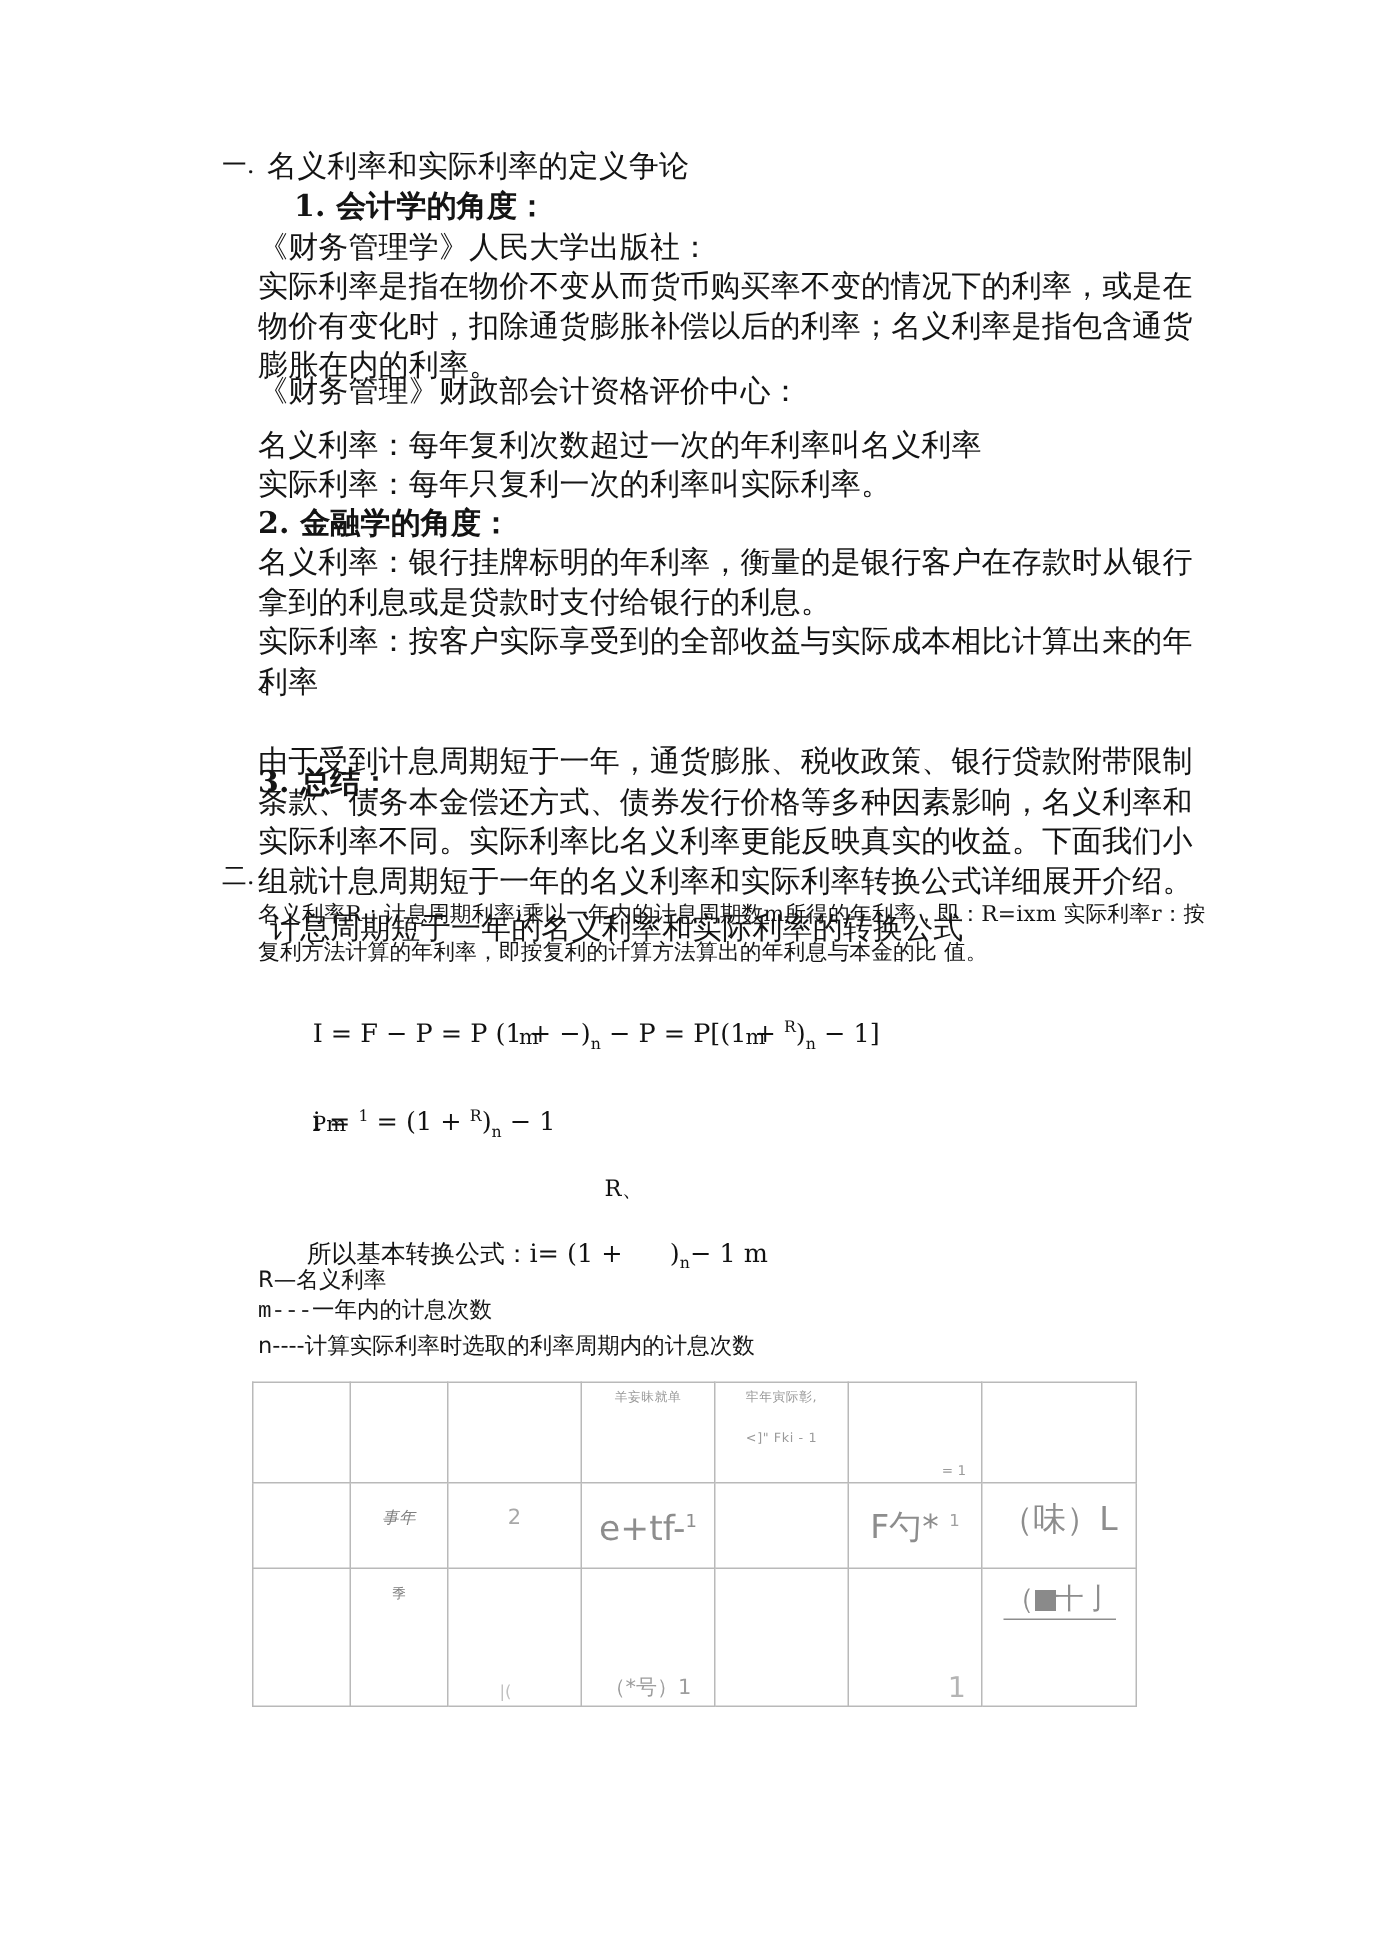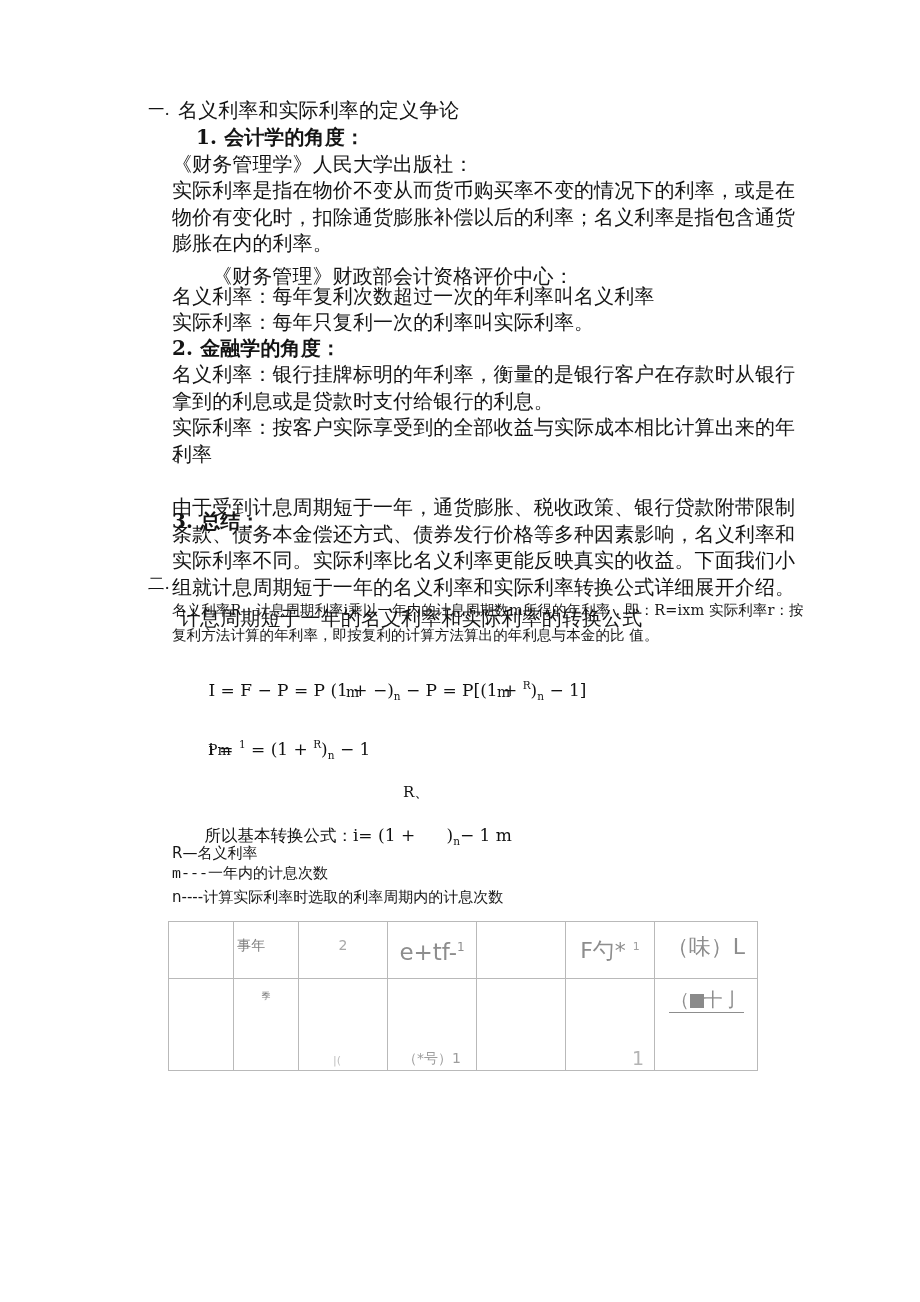--- a/index.html
+++ b/index.html
@@ -136,25 +136,27 @@
   .hd-eq {
     position: absolute;
     right: 10px;
     bottom: 2px;
     font-size: 9px;
     color: #9a9a9a;
   }
 
   .cell-lbl {
     display: block;
-    font-size: 14px;
+    text-align: center;
+    font-size: 11px;
     line-height: 14px;
     color: #7e7e7e;
     margin-top: 14px;
     letter-spacing: 0.3px;
+    font-style: italic;
   }
   .cell-num {
     display: block;
     text-align: center;
     font-size: 14px;
     line-height: 16px;
     color: #a8a8a8;
     margin-top: 13px;
   }
   .cell-big {
@@ -254,21 +256,21 @@
 
     <div class="num-head" style="left:148px; top:97px;">一.</div>
     <div class="blk" style="left:178px; top:97px; width:620px;">名义利率和实际利率的定义争论</div>
 
     <div class="blk sub-head" style="left:196px; top:124px; width:600px;">1. 会计学的角度：</div>
 
     <div class="blk" style="left:172px; top:151px; width:630px;">《财务管理学》人民大学出版社：</div>
 
     <div class="blk" style="left:172px; top:177px; width:632px;">实际利率是指在物价不变从而货币购买率不变的情况下的利率，或是在物价有变化时，扣除通货膨胀补偿以后的利率；名义利率是指包含通货膨胀在内的利率。</div>
 
-    <div class="blk" style="left:172px; top:263px; width:630px;margin-left:40px;">《财务管理》财政部会计资格评价中心：</div>
+    <div class="blk" style="left:172px; top:247px; width:630px;">《财务管理》财政部会计资格评价中心：</div>
 
     <div class="blk" style="left:172px; top:283px; width:630px;">名义利率：每年复利次数超过一次的年利率叫名义利率</div>
 
     <div class="blk" style="left:172px; top:309px; width:630px;">实际利率：每年只复利一次的利率叫实际利率。</div>
 
     <div class="blk sub-head" style="left:172px; top:335px; width:600px;">2. 金融学的角度：</div>
 
     <div class="blk" style="left:172px; top:361px; width:632px;">名义利率：银行挂牌标明的年利率，衡量的是银行客户在存款时从银行拿到的利息或是贷款时支付给银行的利息。</div>
 
     <div class="blk" style="left:172px; top:414px; width:632px;">实际利率：按客户实际享受到的全部收益与实际成本相比计算出来的年利率</div>
@@ -300,20 +302,36 @@
       <span style="font-size:16.5px;font-family:'DejaVu Serif','Liberation Serif',serif;">所以基本转换公式：</span><span>i= </span><span>(1 + </span><span style="display:inline-block;width:26px;"></span><span>)</span><span class="sub">n</span><span>− 1 m</span>
     </div>
 
     <div class="legend" style="left:172px; top:841px;">R—名义利率</div>
     <div class="legend" style="left:172px; top:863px;font-family:Liberation Mono, monospace;">m---一年内的计息次数</div>
     <div class="legend" style="left:172px; top:885px;">n----计算实际利率时选取的利率周期内的计息次数</div>
 
     <div class="tbl-wrap">
       <table class="grid">
         <tbody>
+            <tr class="r-head">
+          <td class="c0"></td>
+          <td class="c1"></td>
+          <td class="c2"></td>
+          <td class="c3">
+            <span class="hd-faint">羊妄昧就单</span>
+          </td>
+          <td class="c4">
+            <span class="hd-faint">牢年寅际彰,</span>
+            <span class="hd-faint" style="margin-top:16px;">&lt;]" Fki - 1</span>
+          </td>
+          <td class="c5">
+            <span class="hd-eq">= 1</span>
+          </td>
+          <td class="c6"></td>
+        </tr>
 
         <tr class="r-one">
           <td class="c0"></td>
           <td class="c1">
             <span class="cell-lbl">事年</span>
           </td>
           <td class="c2">
             <span class="cell-num">2</span>
           </td>
           <td class="c3">

